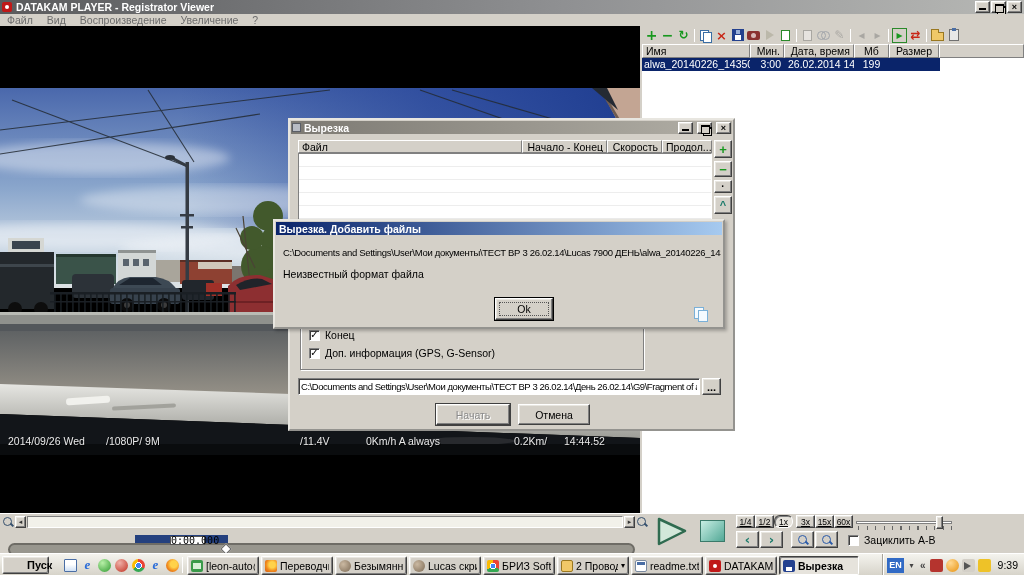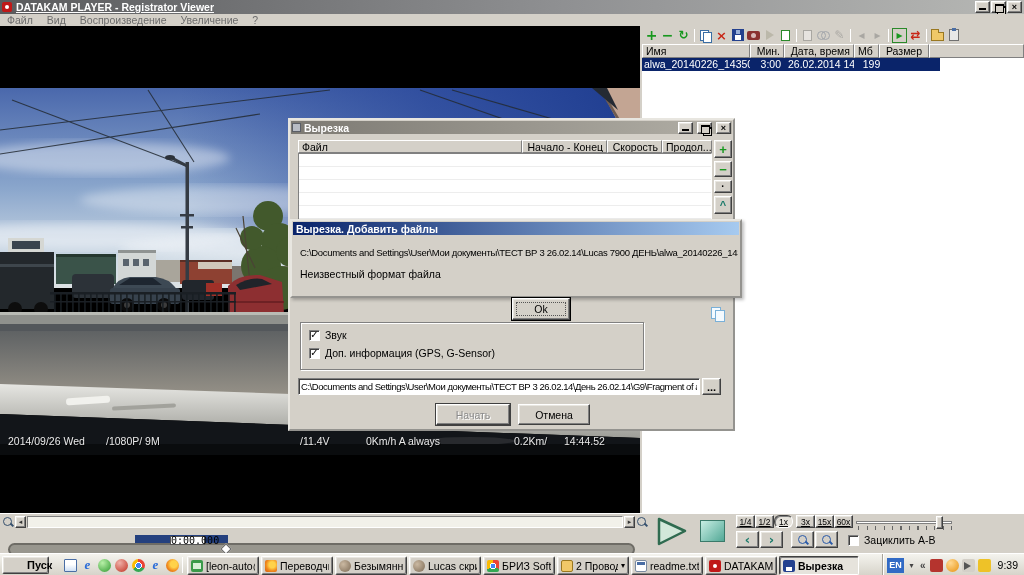--- a/index.html
+++ b/index.html
@@ -8,21 +8,21 @@
 
   
   .btn3d { background:#d4d0c8; border:1px solid; border-color:#ffffff #404040 #404040 #ffffff; box-shadow:inset -1px -1px 0 #808080, inset 1px 1px 0 #e8e6e0; }
   .sunken { background:#fff; border:1px solid; border-color:#808080 #ffffff #ffffff #808080; box-shadow:inset 1px 1px 0 #404040; }
   .pressed { border-color:#404040 #ffffff #ffffff #404040; box-shadow:inset 1px 1px 0 #808080; background:#e6e3dc;border-radius:6px; }
 
   
   .titlebar { position:absolute; left:0; top:0; width:1024px; height:14px; background:linear-gradient(90deg,#5a5b5d,#8f9092 55%,#b7b8b5); display:flex; align-items:center; padding:0 2px; color:#fff; font-weight:bold; font-size:10.5px; }
   .app-logo { width:10px; height:10px; background:#c01818; border-radius:2px; margin-right:4px; position:relative; flex:0 0 auto; }
   .app-logo::after { content:""; position:absolute; left:3px; top:3px; width:4px; height:4px; background:#fff; border-radius:50%; }
-  .titlebar .t-text { flex:1; white-space:nowrap; overflow:hidden;text-decoration:underline; }
+  .titlebar .t-text { flex:1; white-space:nowrap; overflow:hidden; }
   .wbtn { width:15px; height:12px; display:inline-flex; align-items:center; justify-content:center; font-size:9px; font-weight:bold; color:#000; margin-left:1px; position:relative; }
   .g-min::after { content:""; position:absolute; left:3px; bottom:2px; width:7px; height:2px; background:#000; }
   .g-rest::after { content:""; position:absolute; left:3px; top:2px; width:7px; height:6px; border:1px solid #000; border-top-width:2px; background:#d4d0c8; }
   .g-rest::before { content:""; position:absolute; left:5px; top:4px; width:7px; height:6px; border:1px solid #000; border-top-width:2px; background:#d4d0c8; }
 
   
   .menubar { position:absolute; left:0; top:14px; width:1024px; height:12px; background:#d4d0c8; display:flex; align-items:center; color:#6c6c6c; font-size:10.5px; }
   .menu-item { padding:0 7px; }
 
   
@@ -79,21 +79,21 @@
   .cd-group { position:absolute; left:10px; top:202px; width:344px; height:48px; border:1px solid #808080; box-shadow:1px 1px 0 #fff, inset 1px 1px 0 #fff; }
   .chk-row { position:absolute; left:8px; display:flex; align-items:center; gap:5px; font-size:10.5px; }
   .checkbox { width:11px; height:11px; background:#fff; border:1px solid; border-color:#808080 #fff #fff #808080; box-shadow:inset 1px 1px 0 #404040; font-size:10px; font-weight:bold; display:flex; align-items:center; justify-content:center; line-height:1; font-family:"DejaVu Sans", sans-serif; }
   .cd-template-btn { position:absolute; left:230px; top:224px; width:209px; height:23px; display:flex; align-items:center; justify-content:center; font-size:10.5px; }
   .cd-path { position:absolute; left:8px; top:258px; width:402px; height:17px; font-size:9.5px; letter-spacing:-0.45px; padding:1px 2px; color:#000; }
   .cd-browse { position:absolute; left:412px; top:258px; width:19px; height:17px; display:flex; align-items:center; justify-content:center; font-weight:bold; }
   .cd-start { position:absolute; left:146px; top:284px; width:74px; height:21px; outline:1px solid #404040; display:flex; align-items:center; justify-content:center; color:#8a8a8a; text-shadow:1px 1px 0 #fff; font-size:10.5px; }
   .cd-cancel { position:absolute; left:228px; top:284px; width:72px; height:21px; display:flex; align-items:center; justify-content:center; font-size:10.5px; }
 
   
-  .msg-dialog { position:absolute; left:290px; top:219px; width:452px; height:79px; background:#d4d0c8; border:2px outset #e8e6e0; z-index:11; box-shadow:2px 2px 3px rgba(0,0,0,.25);text-align:right; }
+  .msg-dialog { position:absolute; left:273px; top:219px; width:452px; height:110px; background:#d4d0c8; border:2px outset #e8e6e0; z-index:11; box-shadow:2px 2px 3px rgba(0,0,0,.25);text-align:right; }
   .md-title { height:13px; margin:1px; background:linear-gradient(90deg,#0a246a,#a6caf0); color:#fff; font-weight:bold; font-size:10.5px; display:flex; align-items:center; padding:0 3px; }
   .md-file { position:absolute; left:8px; top:26px; width:438px; font-size:9.5px; letter-spacing:-0.3px; white-space:nowrap; overflow:hidden; }
   .md-msg { position:absolute; left:8px; top:47px; font-size:10.5px; }
   .md-ok { position:absolute; left:192px; top:77px; width:58px; height:22px; outline:1px solid #000; display:flex; align-items:center; justify-content:center; font-size:10.5px;margin-left:28px; }
   .md-ok::after { content:""; position:absolute; inset:3px; border:1px dotted #555; }
   .md-copy { position:absolute; right:16px; top:86px; width:13px; height:13px; }
   .md-copy::before, .md-copy::after { content:""; position:absolute; width:8px; height:10px; background:#f4faff; border:1px solid #7ab0d8; }
   .md-copy::before { left:0; top:0; } .md-copy::after { left:4px; top:3px; }
 
   
@@ -326,21 +326,21 @@
           <i class="icon-folder"></i>
         </span>
       <span class="ticon">
           <i class="icon-clip"></i>
         </span>
     </div>
     <div class="filelist-header">
       <div class="hcell" style="width:108px">Имя</div>
       <div class="hcell" style="width:34px; text-align:right">Мин.</div>
       <div class="hcell" style="width:70px; text-align:right">Дата, время</div>
-      <div class="hcell" style="width:25px; ">Мб</div>
+      <div class="hcell" style="width:35px; text-align:center">Мб</div>
       <div class="hcell" style="width:50px; text-align:center">Размер</div>
       <div class="hcell" style="flex:1"></div>
     </div>
     <div class="filelist-row">
       <div style="width:108px; padding-left:2px">alwa_20140226_143500</div>
       <div style="width:34px; text-align:right; padding-right:3px">3:00</div>
       <div style="width:70px; padding-left:4px">26.02.2014 14:44</div>
       <div style="width:35px; text-align:center">199</div>
       <div style="width:50px"></div>
     </div>
@@ -371,21 +371,21 @@
     </div>
     <div class="cd-sidebtns">
       <span class="sbtn btn3d ic-green" style="height:18px; font-size:13px">+</span>
       <span class="sbtn btn3d ic-green" style="height:16px; font-size:13px">−</span>
       <span class="sbtn btn3d" style="height:13px; font-size:10px">·</span>
       <span class="sbtn btn3d ic-teal" style="height:18px; margin-top:3px">^</span>
     </div>
     <div class="cd-group">
       <div class="chk-row" style="top:6px">
         <span class="checkbox">✓</span>
-        <span>Звук</span>
+        <span>Конец</span>
       </div>
       <div class="chk-row" style="top:24px">
         <span class="checkbox">✓</span>
         <span>Доп. информация (GPS, G-Sensor)</span>
       </div>
     </div>
     <input class="cd-path sunken" value="C:\Documents and Settings\User\Мои документы\ТЕСТ ВР 3 26.02.14\День 26.02.14\G9\Fragment of alwa_2" style="">
     <div class="cd-browse btn3d">...</div>
     <div class="cd-start btn3d">Начать</div>
     <div class="cd-cancel btn3d">Отмена</div>

